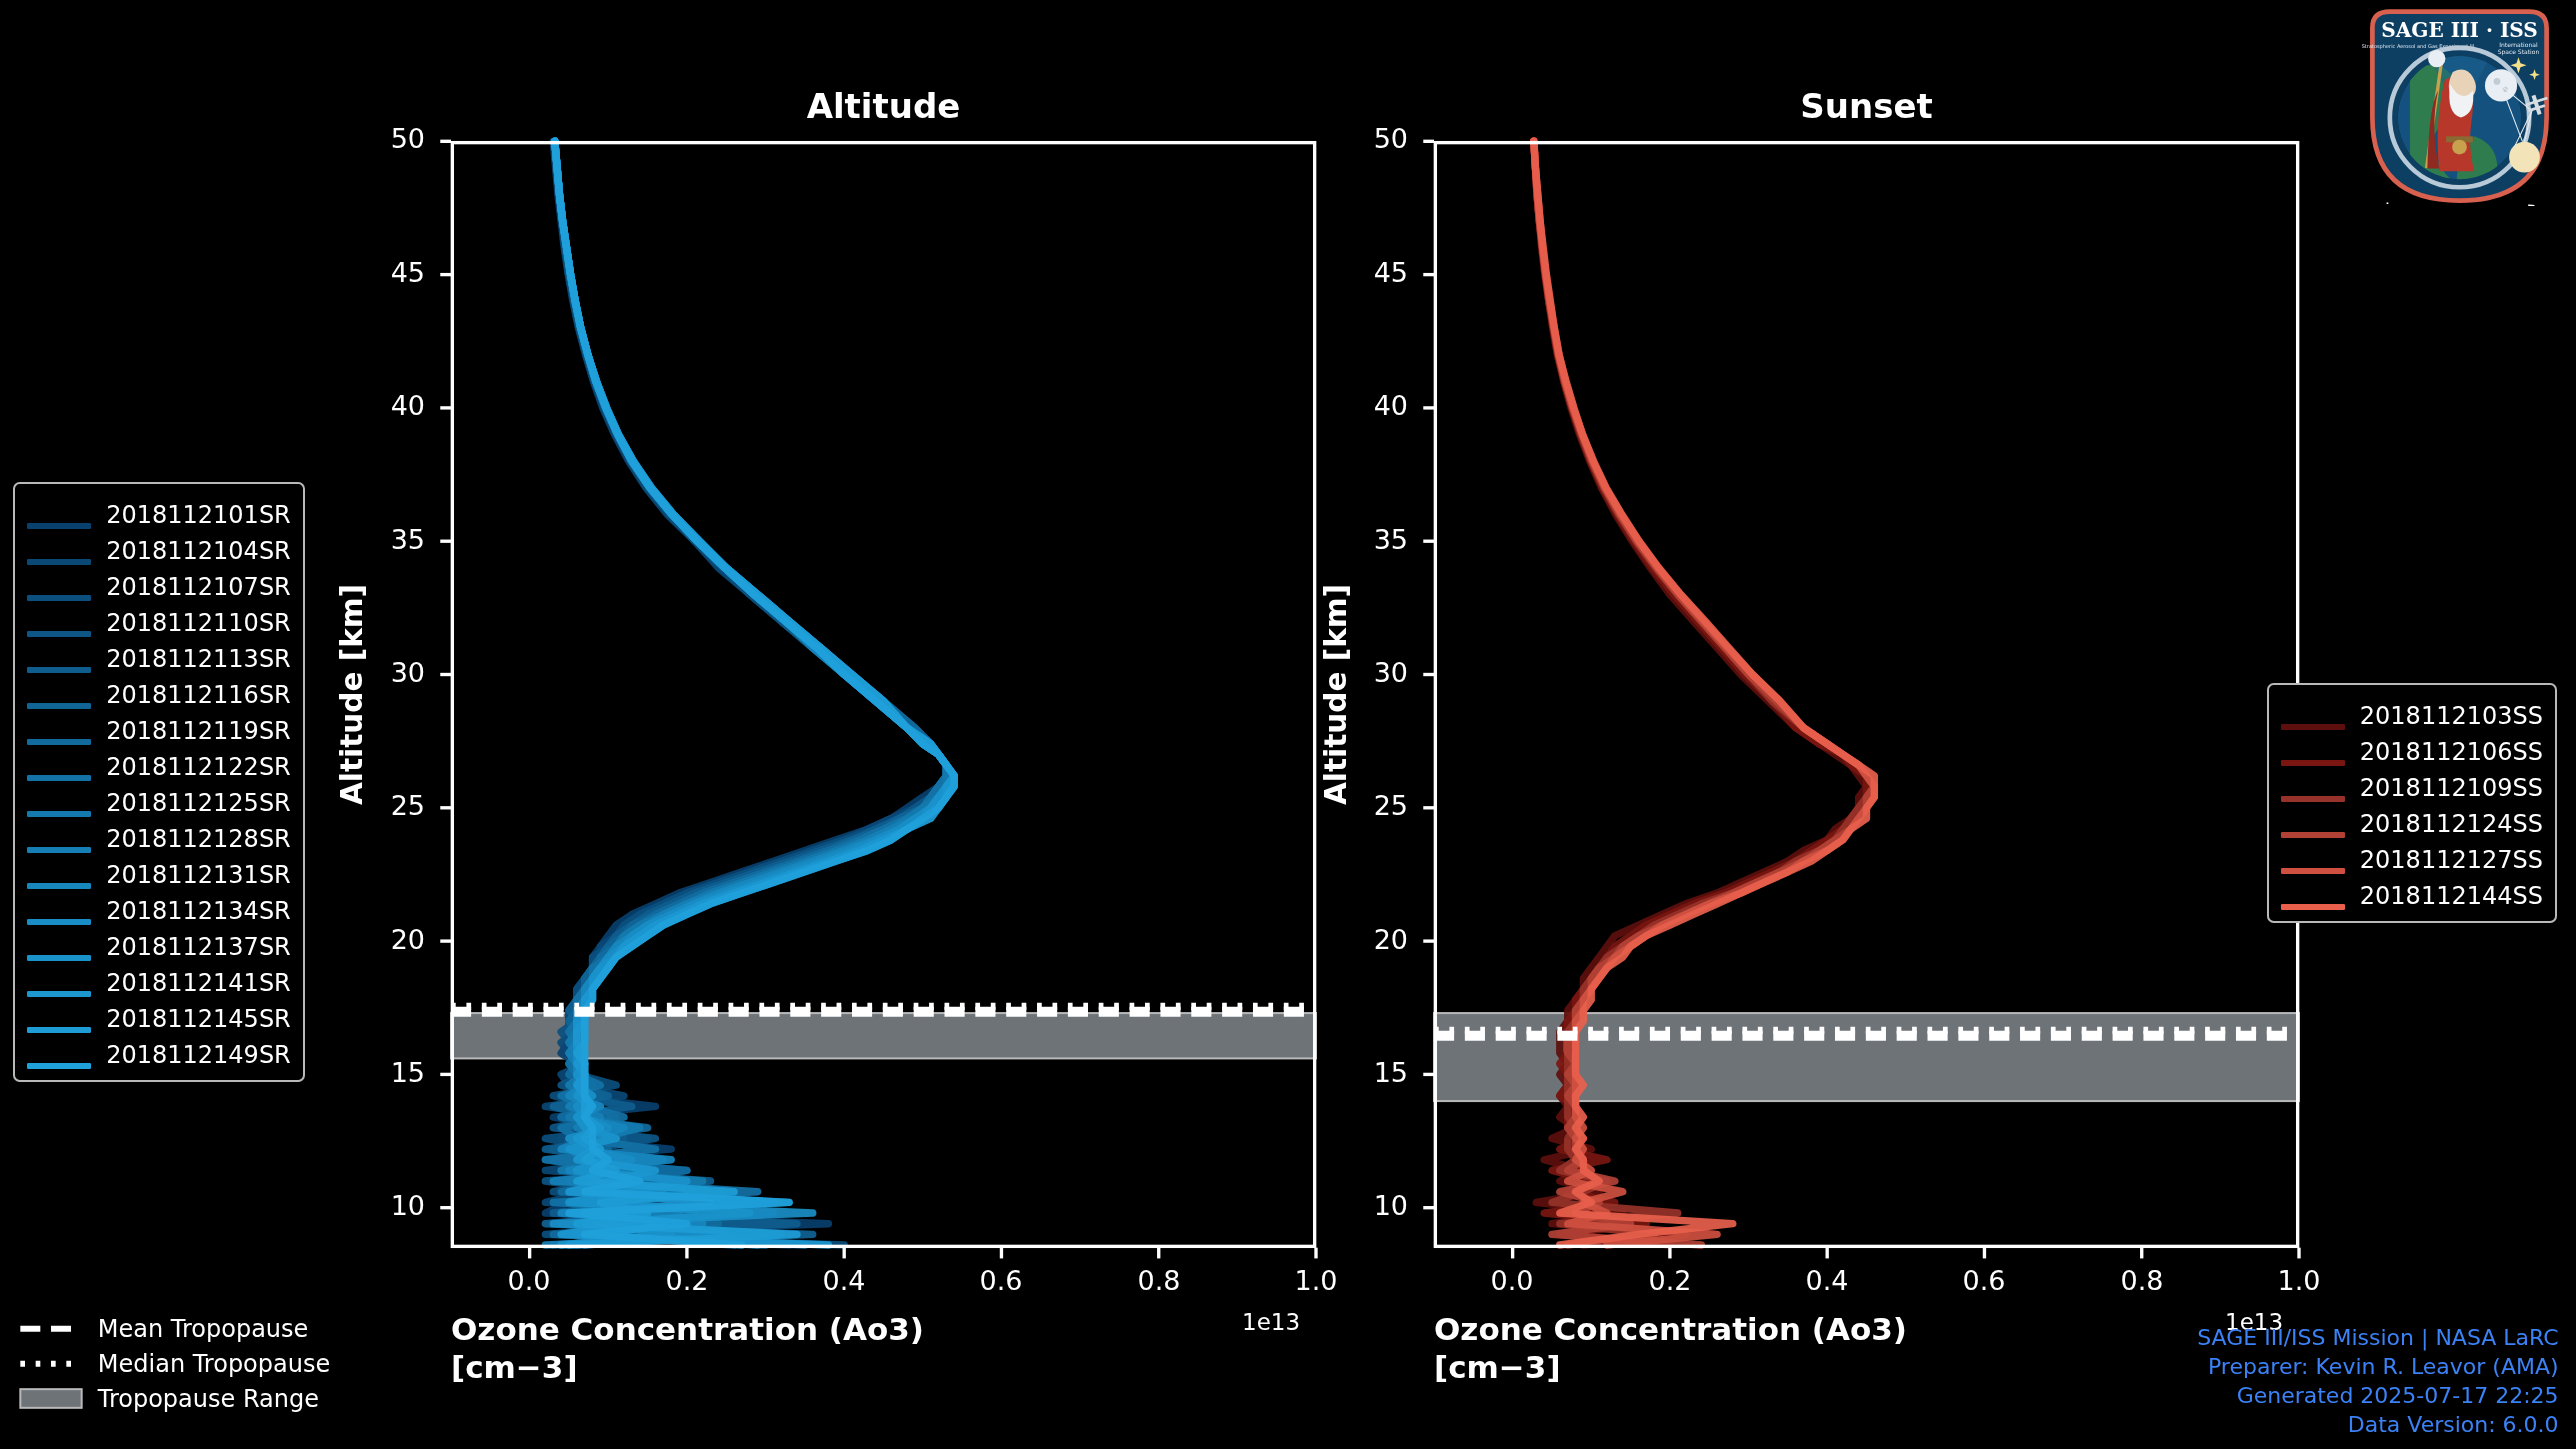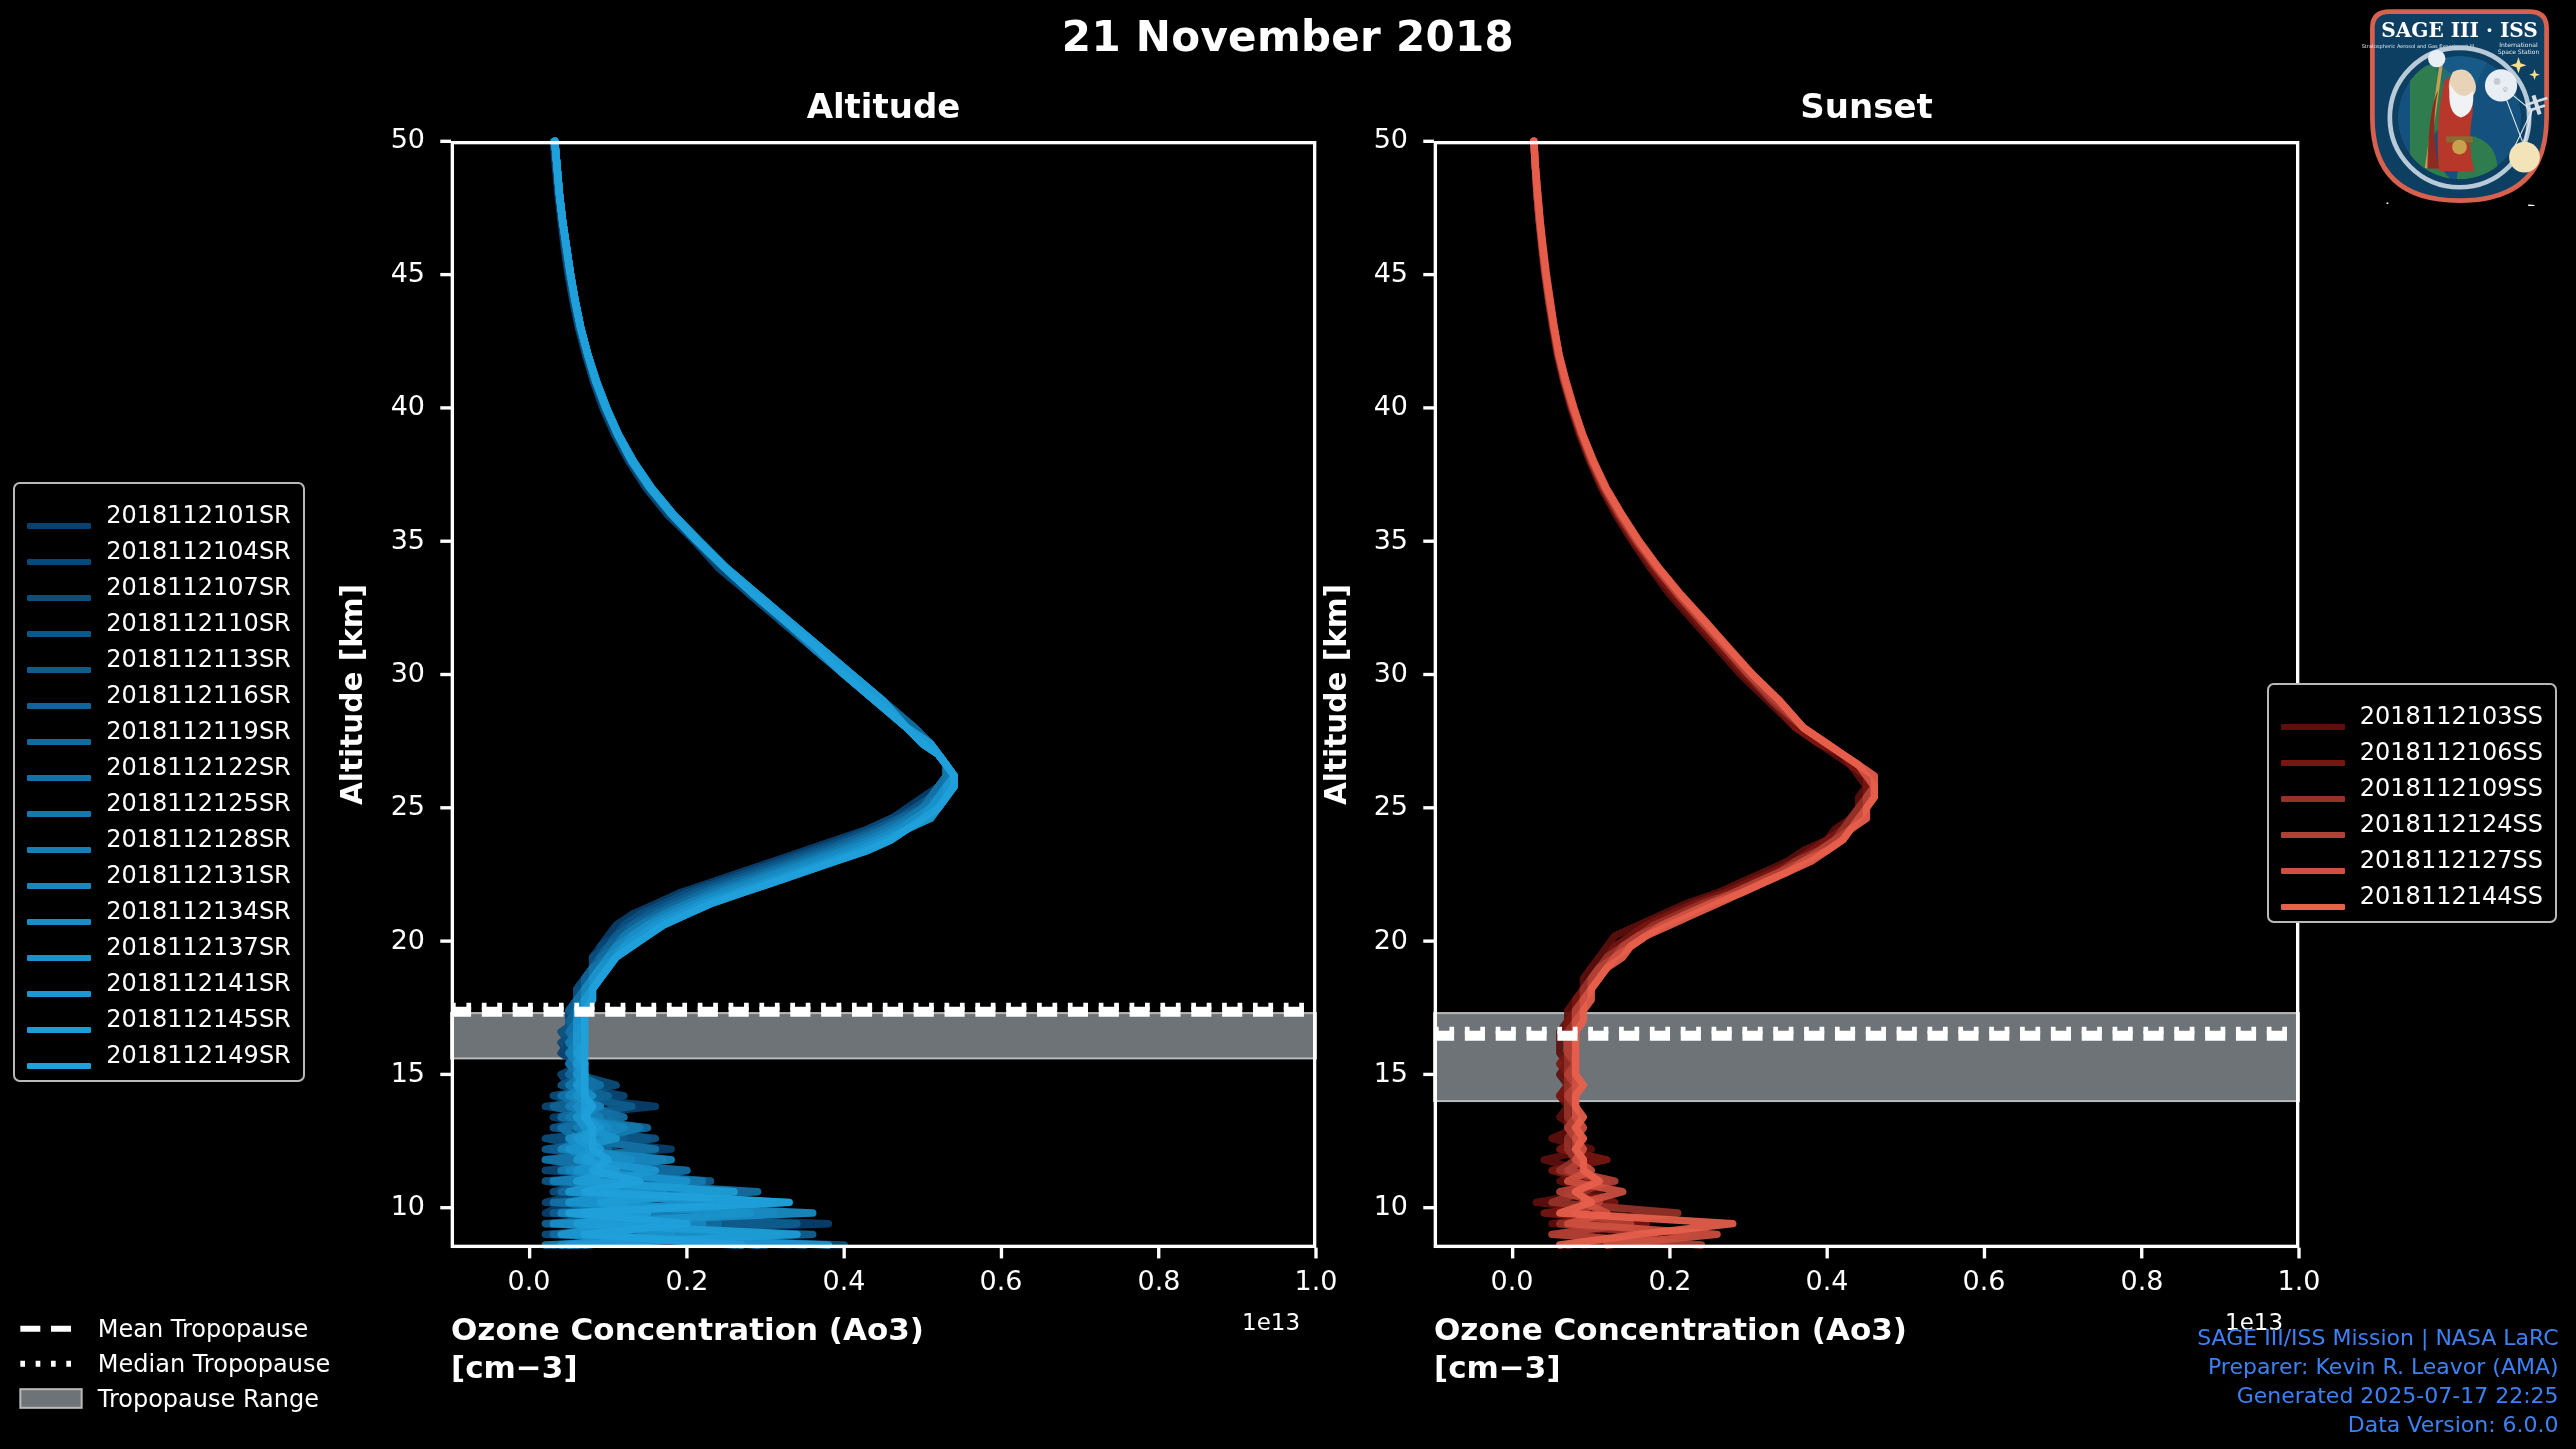--- a/index.html
+++ b/index.html
@@ -51,21 +51,20 @@
     font-size:22px;line-height:1.33;
   }
 
   
   #mission-patch{right:16px;top:5.4px;width:201px;height:201px;}
 </style>
 </head>
 <body>
 
 <div class="abs" id="main-title">
-  <div>21 November 2018</div>
 </div>
 
 <div class="abs panel-title" id="sunrise-title">Altitude</div>
 <div class="abs panel-title" id="sunset-title">Sunset</div>
 
 <svg class="abs" id="plot-left" style="left:451px;top:141px;" width="865" height="1107" overflow="visible" viewBox="0 0 1290 1650">
     <rect x="0" y="0" width="1290" height="1650" fill="#000000"></rect>
     <rect x="0" y="1300.120481927711" width="1290" height="67.59036144578317" fill="#6e7378" stroke="#b9b9b9" stroke-width="3"></rect>
     <path d="M504.3 1646.0 L164.2 1630.1 L562.9 1614.2 L140.7 1598.3 L175.9 1582.4 L363.5 1566.5 L152.5 1550.6 L281.5 1534.7 L140.7 1518.8 L328.4 1502.9 L164.2 1487.0 L234.5 1471.1 L152.5 1455.2 L304.9 1439.3 L164.2 1423.4 L222.8 1407.5 L175.9 1391.6 L187.6 1375.7 L164.2 1359.8 L175.9 1343.9 L175.9 1328.0 L175.9 1312.0 L175.9 1296.1 L187.6 1280.2 L187.6 1264.3 L199.4 1248.4 L211.1 1232.5 L211.1 1216.6 L222.8 1200.7 L234.5 1184.8 L246.3 1168.9 L269.7 1153.0 L304.9 1137.1 L340.1 1121.2 L387.0 1105.3 L433.9 1089.4 L480.8 1073.5 L527.7 1057.6 L574.6 1041.7 L621.5 1025.8 L656.7 1009.9 L680.2 994.0 L703.6 978.1 L727.1 962.2 L738.8 946.3 L738.8 930.4 L727.1 914.5 L715.4 898.6 L691.9 874.7 L645.0 834.9 L598.1 795.2 L551.2 755.4 L504.3 715.7 L457.4 675.9 L410.5 636.1 L363.5 596.4 L328.4 556.6 L293.2 516.9 L269.7 477.1 L246.3 437.3 L228.7 397.6 L213.4 357.8 L201.7 318.1 L191.2 278.3 L182.9 238.6 L175.9 198.8 L170.0 159.0 L165.4 119.3 L160.7 79.5 L157.1 39.8 L153.6 0.0 " fill="none" stroke="#08406e" stroke-width="11" stroke-linejoin="round" stroke-linecap="round" opacity="0.92"></path>
     <path d="M175.9 1646.0 L469.1 1630.1 L152.5 1614.2 L410.5 1598.3 L140.7 1582.4 L211.1 1566.5 L340.1 1550.6 L140.7 1534.7 L269.7 1518.8 L152.5 1502.9 L293.2 1487.0 L164.2 1471.1 L246.3 1455.2 L140.7 1439.3 L258.0 1423.4 L175.9 1407.5 L164.2 1391.6 L199.4 1375.7 L175.9 1359.8 L164.2 1343.9 L187.6 1328.0 L175.9 1312.0 L175.9 1296.1 L187.6 1280.2 L199.4 1264.3 L199.4 1248.4 L211.1 1232.5 L222.8 1216.6 L222.8 1200.7 L246.3 1184.8 L258.0 1168.9 L281.5 1153.0 L316.6 1137.1 L351.8 1121.2 L398.7 1105.3 L445.6 1089.4 L492.5 1073.5 L539.5 1057.6 L586.4 1041.7 L621.5 1025.8 L656.7 1009.9 L691.9 994.0 L715.4 978.1 L727.1 962.2 L738.8 946.3 L738.8 930.4 L727.1 914.5 L703.6 898.6 L680.2 874.7 L633.3 834.9 L586.4 795.2 L539.5 755.4 L492.5 715.7 L445.6 675.9 L398.7 636.1 L363.5 596.4 L322.5 556.6 L290.8 516.9 L265.0 477.1 L243.9 437.3 L226.3 397.6 L212.3 357.8 L200.5 318.1 L190.0 278.3 L181.8 238.6 L174.7 198.8 L168.9 159.0 L164.2 119.3 L159.5 79.5 L156.0 39.8 L152.5 0.0 " fill="none" stroke="#0a4876" stroke-width="11" stroke-linejoin="round" stroke-linecap="round" opacity="0.92"></path>

